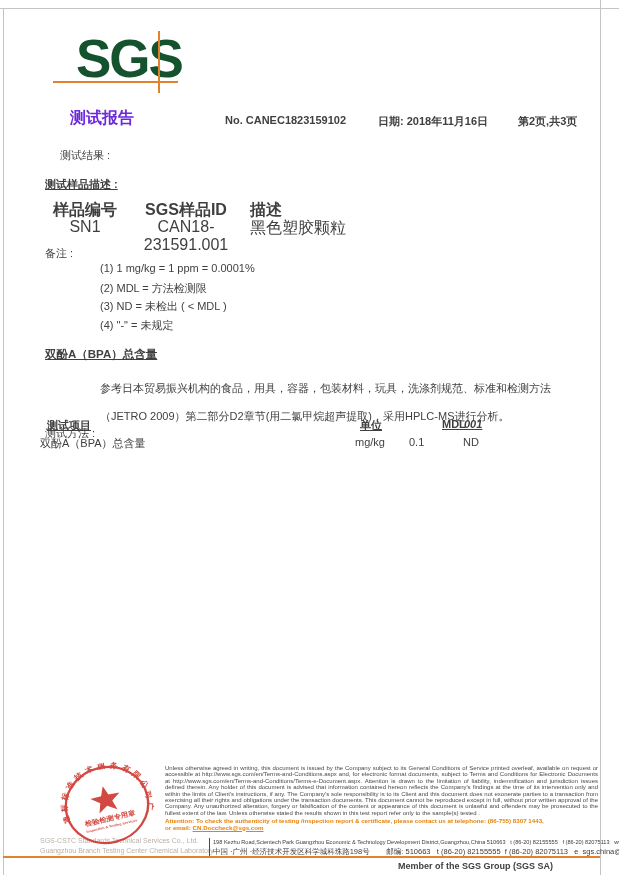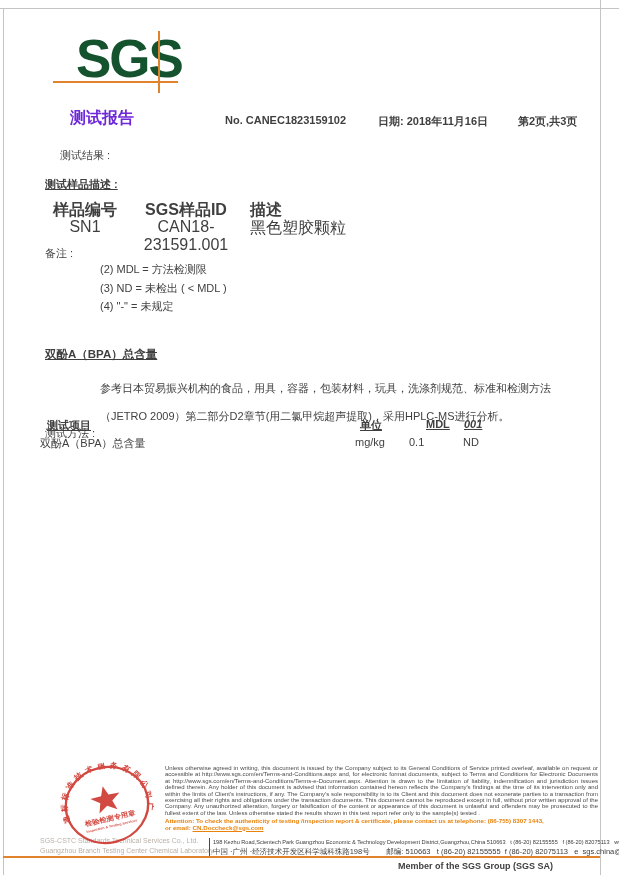--- a/index.html
+++ b/index.html
@@ -92,32 +92,33 @@
   </div>
   <div class="st-row">
     <span class="st-c1">SN1</span>
     <span class="st-c2">CAN18-231591.001</span>
     <span class="st-c3">黑色塑胶颗粒</span>
   </div>
 </div>
 
 <div class="abs label" id="notes-label">备注 :</div>
 <div class="abs" id="notes">
+  <div>(1) 1 mg/kg = 1 ppm = 0.0001%</div>
   <div>(2) MDL = 方法检测限</div>
   <div>(3) ND = 未检出 ( &lt; MDL )</div>
   <div>(4) "-" = 未规定</div>
 </div>
 
 <div class="abs u" id="bpa-heading">双酚A（BPA）总含量</div>
 <div class="abs label" id="method-label">测试方法 :</div>
 <div class="abs" id="method-text">参考日本贸易振兴机构的食品，用具，容器，包装材料，玩具，洗涤剂规范、标准和检测方法（JETRO 2009）第二部分D2章节(用二氯甲烷超声提取)，采用HPLC-MS进行分析。</div>
 
 <span class="abs rt b u" style="left:47px;top:418px;">测试项目</span>
 <span class="abs rt b u" style="left:360px;top:418px;">单位</span>
-<span class="abs rt b u" style="left:390px;top:418px;padding-left:36px;">MDL</span>
+<span class="abs rt b u" style="left:406px;top:418px;padding-left:36px;">MDL</span>
 <span class="abs rt b u i" style="left:464px;top:418px;">001</span>
 <span class="abs rt" style="left:40px;top:436px;">双酚A（BPA）总含量</span>
 <span class="abs rt" style="left:355px;top:436px;">mg/kg</span>
 <span class="abs rt" style="left:409px;top:436px;">0.1</span>
 <span class="abs rt" style="left:463px;top:436px;">ND</span>
 
 <div class="abs" id="legal-block">
   <div id="legal-text">Unless otherwise agreed in writing, this document is issued by the Company subject to its General Conditions of Service printed overleaf, available on request or accessible at http://www.sgs.com/en/Terms-and-Conditions.aspx and, for electronic format documents, subject to Terms and Conditions for Electronic Documents at http://www.sgs.com/en/Terms-and-Conditions/Terms-e-Document.aspx. Attention is drawn to the limitation of liability, indemnification and jurisdiction issues defined therein. Any holder of this document is advised that information contained hereon reflects the Company's findings at the time of its intervention only and within the limits of Client's instructions, if any. The Company's sole responsibility is to its Client and this document does not exonerate parties to a transaction from exercising all their rights and obligations under the transaction documents. This document cannot be reproduced except in full, without prior written approval of the Company. Any unauthorized alteration, forgery or falsification of the content or appearance of this document is unlawful and offenders may be prosecuted to the fullest extent of the law. Unless otherwise stated the results shown in this test report refer only to the sample(s) tested .</div>
   <div id="attention">
     <span>Attention: To check the authenticity of testing /inspection report &amp; certificate, please contact us at telephone: (86-755) 8307 1443,</span><br>

